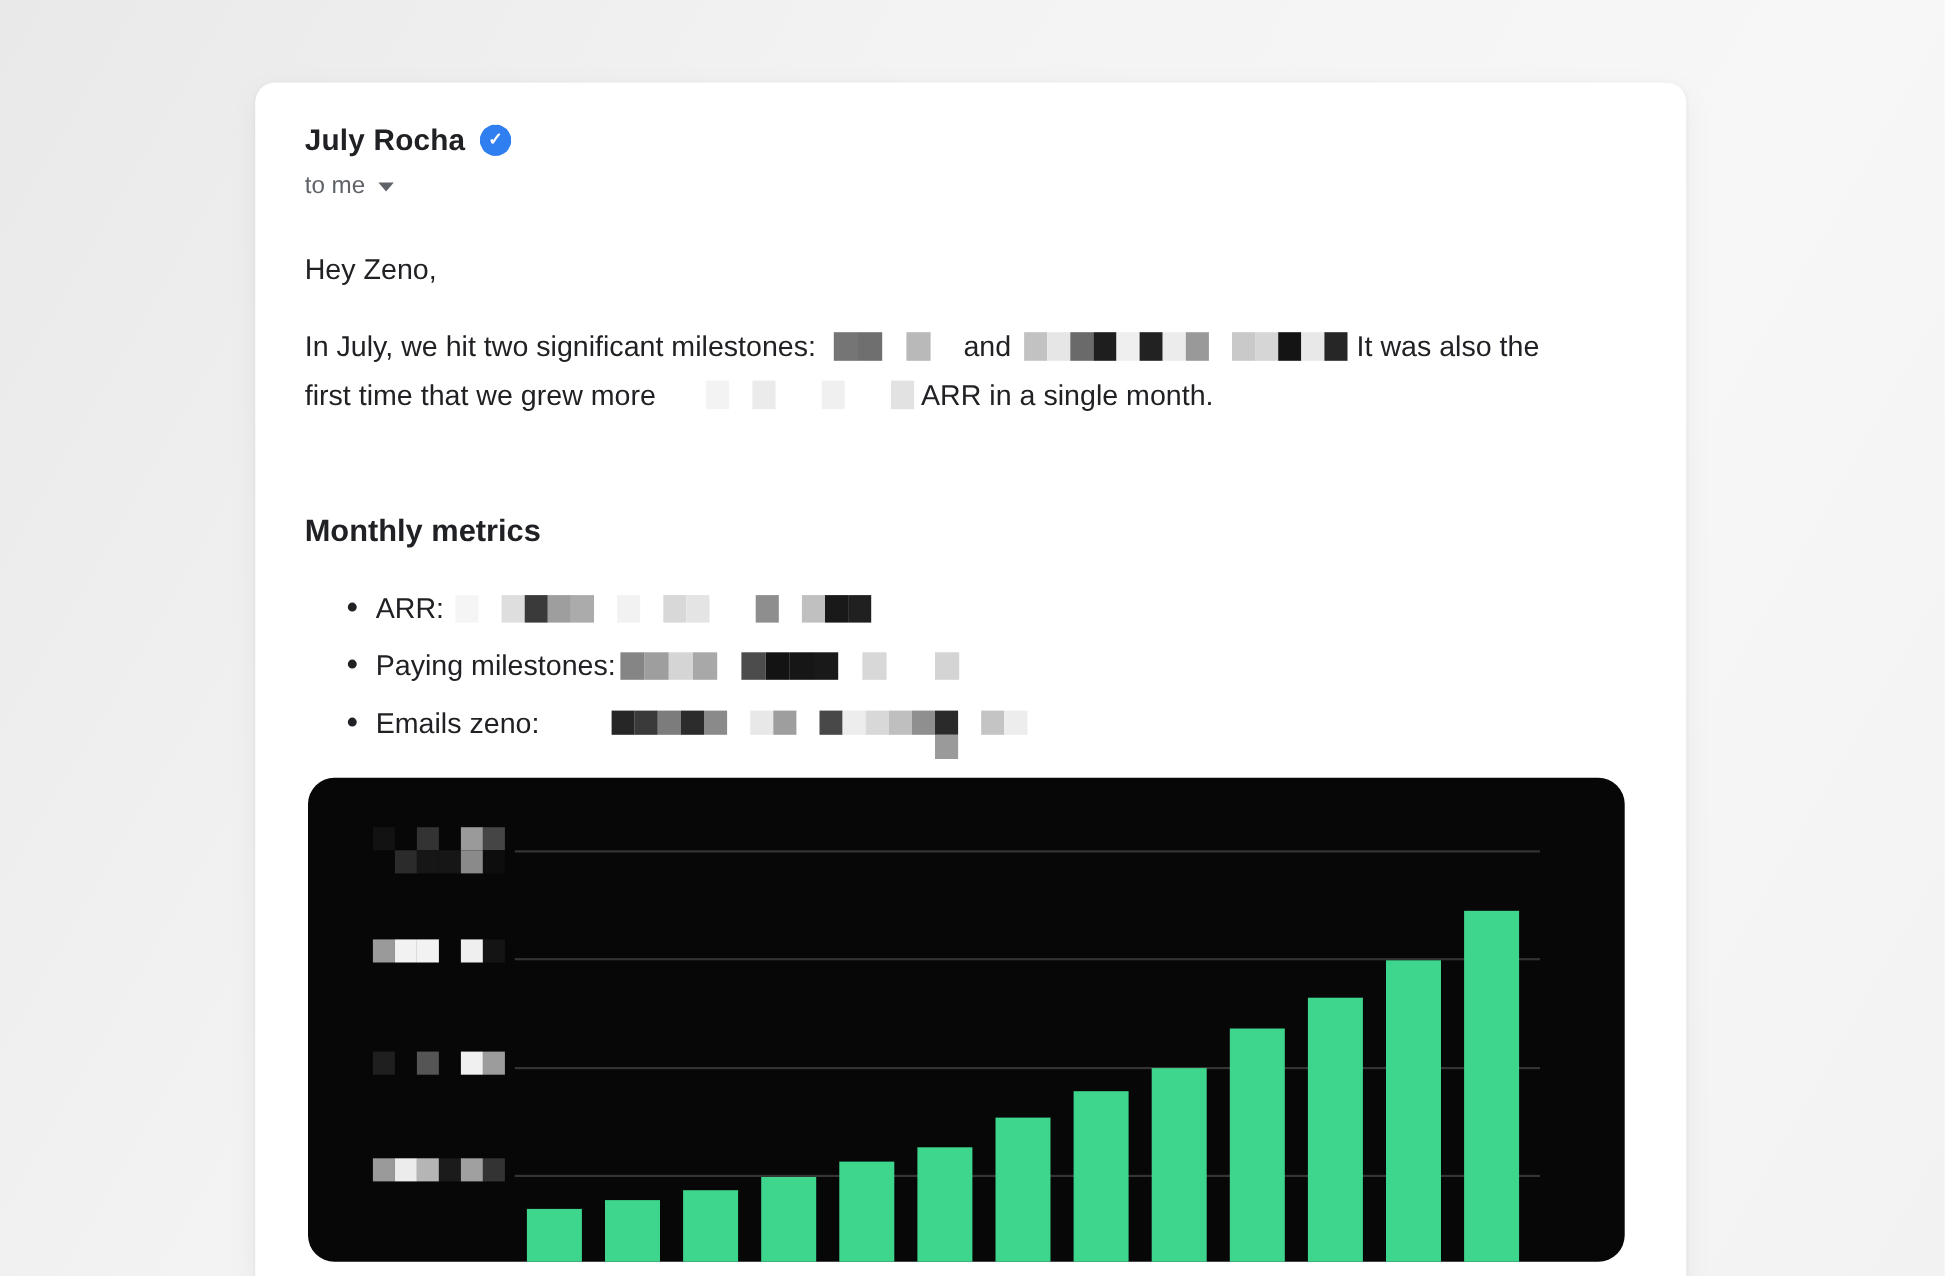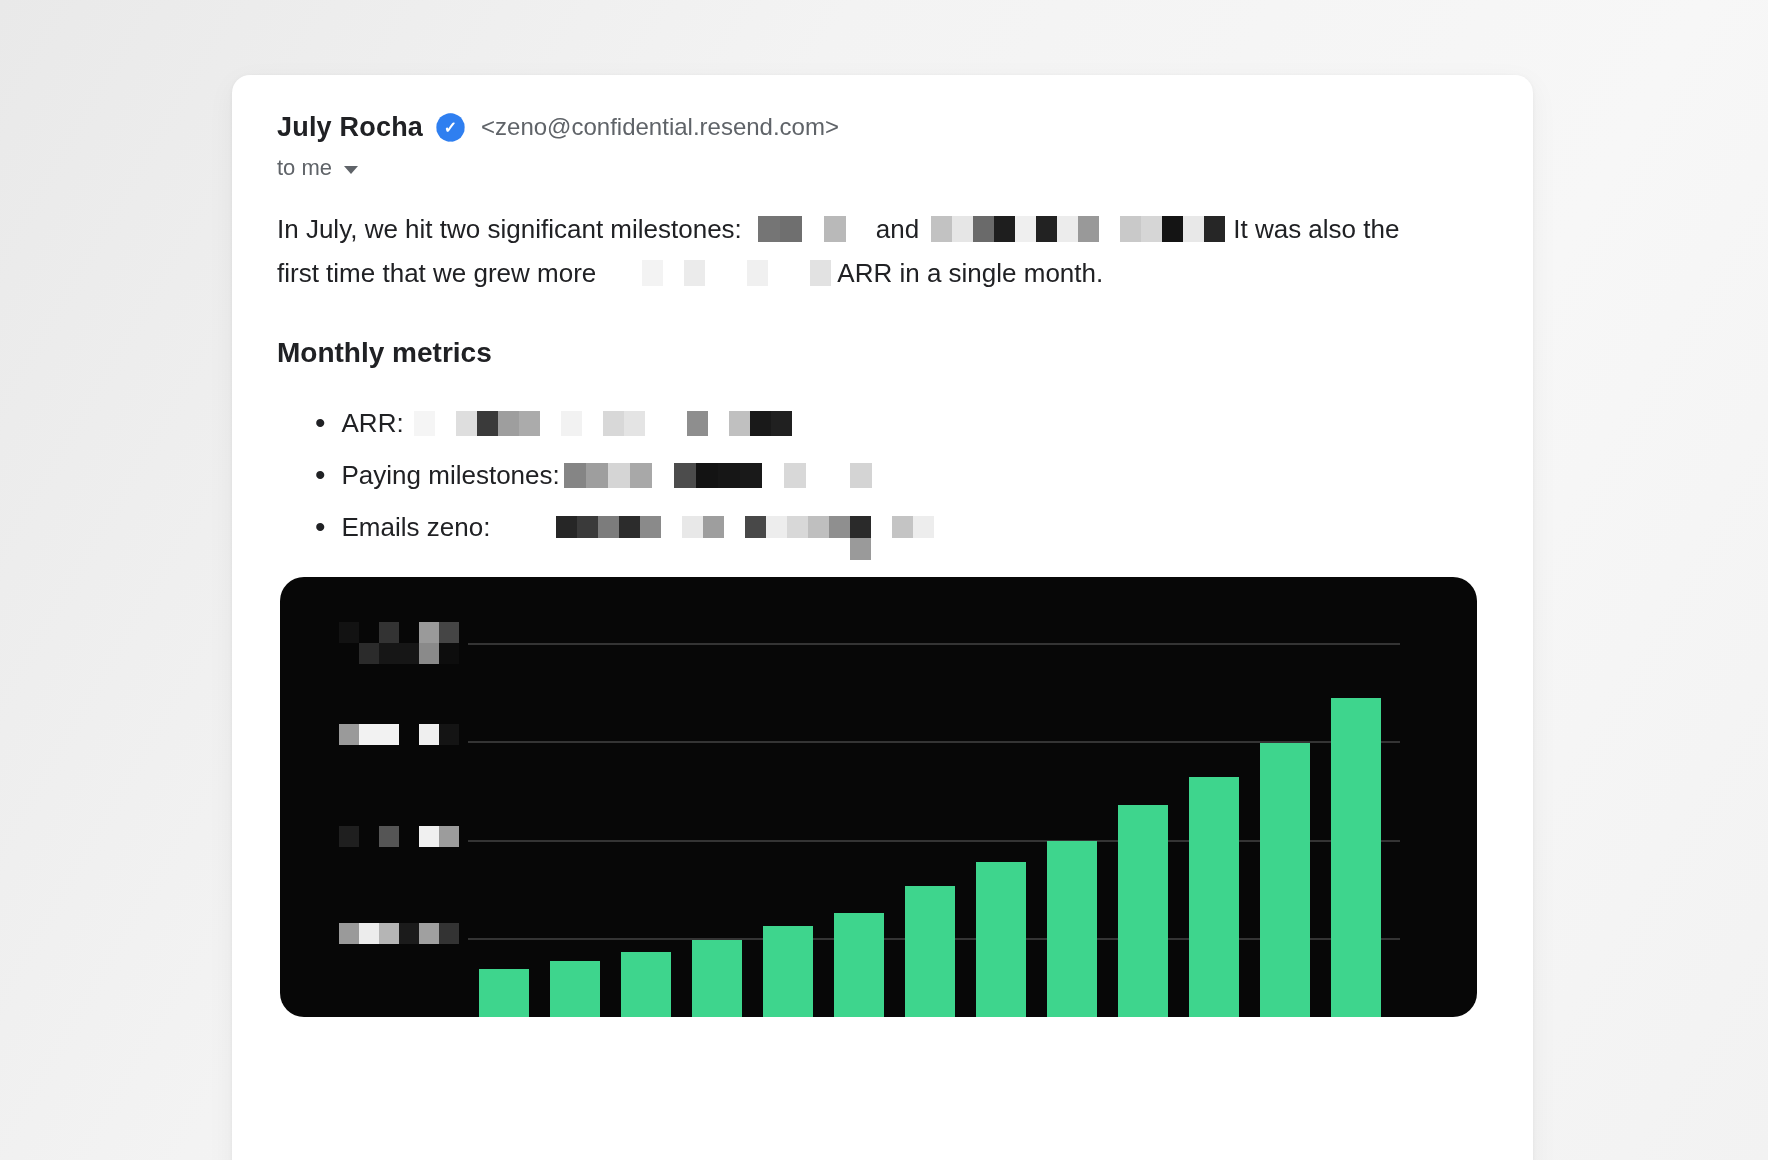--- a/index.html
+++ b/index.html
@@ -28,21 +28,21 @@
   .caret { width:0; height:0; border-left:7px solid transparent; border-right:7px solid transparent;
     border-top:8px solid #5f6368; margin-left:12px; margin-top:3px; }
 
   
   .greeting { margin-top:42px; font-size:26px; color:#202124; line-height:44px; }
   .para { margin-top:26px; }
   .pline { height:44px; display:flex; align-items:center; white-space:pre; font-size:26px; color:#202124; }
   .para2 { margin-top:28px; font-size:26px; color:#202124; line-height:44px; }
   .para2 a { color:#1a73e8; text-decoration:underline; cursor:pointer; }
 
-  .metrics-h { margin-top:36px; font-size:28px; font-weight:bold; color:#202124; line-height:44px; }
+  .metrics-h { margin-top:80px; font-size:28px; font-weight:bold; color:#202124; line-height:44px; }
   ul.metrics { list-style:none; margin-top:22px; padding-left:38px; }
   ul.metrics li { display:flex; align-items:center; height:52px; font-size:26px; color:#202124; }
   ul.metrics li .dot { font-size:30px; margin-right:16px; color:#202124; }
   ul.metrics li:nth-child(1) .mosaic { margin-left:10px; }
   ul.metrics li:nth-child(2) .mosaic { margin-left:4px; }
   ul.metrics li:nth-child(3) .mosaic { margin-left:66px; }
 
   
   .mosaic { display:inline-flex; flex-direction:column; overflow:visible; vertical-align:-6px; }
   .mrow { display:flex; }
@@ -67,28 +67,28 @@
   <div class="card">
 
     <div class="sender-row">
       <span class="sender-name">July Rocha</span>
       <span class="badge">
         <i></i>
           <i></i>
           <i></i>
           <b>✓</b>
       </span>
-      <span class="sender-addr">&lt;zeno@confidential.resend.com&gt;</span>
     </div>
 
     <div class="to-row">
       <span class="to-label">to me</span>
       <span class="caret"></span>
     </div>
 
+    <div class="greeting">Hey Zeno,</div>
 
     <div class="para">
       <div class="pline">
         <span>In July, we hit two significant milestones:</span><span class="mosaic m-inline1" style="height: 26px;"><span class="mrow" style="height: 26px;"><span class="mcell" style="width: 22px; height: 26px; background: rgb(117, 117, 117);"></span><span class="mcell" style="width: 22px; height: 26px; background: rgb(111, 111, 111);"></span><span class="mcell" style="width: 22px; height: 26px; background: transparent;"></span><span class="mcell" style="width: 22px; height: 26px; background: rgb(185, 185, 185);"></span></span></span><span>and</span><span class="mosaic m-inline2" style="height: 26px;"><span class="mrow" style="height: 26px;"><span class="mcell" style="width: 21px; height: 26px; background: rgb(194, 194, 194);"></span><span class="mcell" style="width: 21px; height: 26px; background: rgb(230, 230, 230);"></span><span class="mcell" style="width: 21px; height: 26px; background: rgb(106, 106, 106);"></span><span class="mcell" style="width: 21px; height: 26px; background: rgb(30, 30, 30);"></span><span class="mcell" style="width: 21px; height: 26px; background: rgb(239, 239, 239);"></span><span class="mcell" style="width: 21px; height: 26px; background: rgb(34, 34, 34);"></span><span class="mcell" style="width: 21px; height: 26px; background: rgb(236, 236, 236);"></span><span class="mcell" style="width: 21px; height: 26px; background: rgb(153, 153, 153);"></span><span class="mcell" style="width: 21px; height: 26px; background: transparent;"></span><span class="mcell" style="width: 21px; height: 26px; background: rgb(201, 201, 201);"></span><span class="mcell" style="width: 21px; height: 26px; background: rgb(214, 214, 214);"></span><span class="mcell" style="width: 21px; height: 26px; background: rgb(20, 20, 20);"></span><span class="mcell" style="width: 21px; height: 26px; background: rgb(232, 232, 232);"></span><span class="mcell" style="width: 21px; height: 26px; background: rgb(38, 38, 38);"></span></span></span><span>It was also the</span>
       </div>
       <div class="pline">
         <span>first time that we grew more</span><span class="mosaic m-inline3" style="height: 26px;"><span class="mrow" style="height: 26px;"><span class="mcell" style="width: 21px; height: 26px; background: rgb(243, 243, 243);"></span><span class="mcell" style="width: 21px; height: 26px; background: transparent;"></span><span class="mcell" style="width: 21px; height: 26px; background: rgb(235, 235, 235);"></span><span class="mcell" style="width: 21px; height: 26px; background: transparent;"></span><span class="mcell" style="width: 21px; height: 26px; background: transparent;"></span><span class="mcell" style="width: 21px; height: 26px; background: rgb(240, 240, 240);"></span><span class="mcell" style="width: 21px; height: 26px; background: transparent;"></span><span class="mcell" style="width: 21px; height: 26px; background: transparent;"></span><span class="mcell" style="width: 21px; height: 26px; background: rgb(226, 226, 226);"></span></span></span><span>ARR in a single month.</span>
       </div>
     </div>
 

